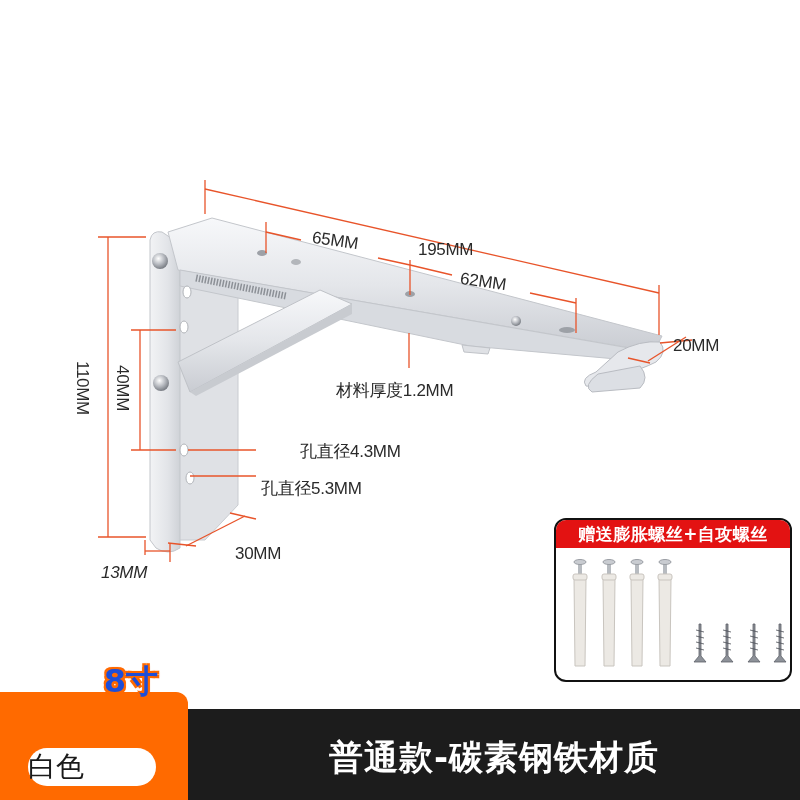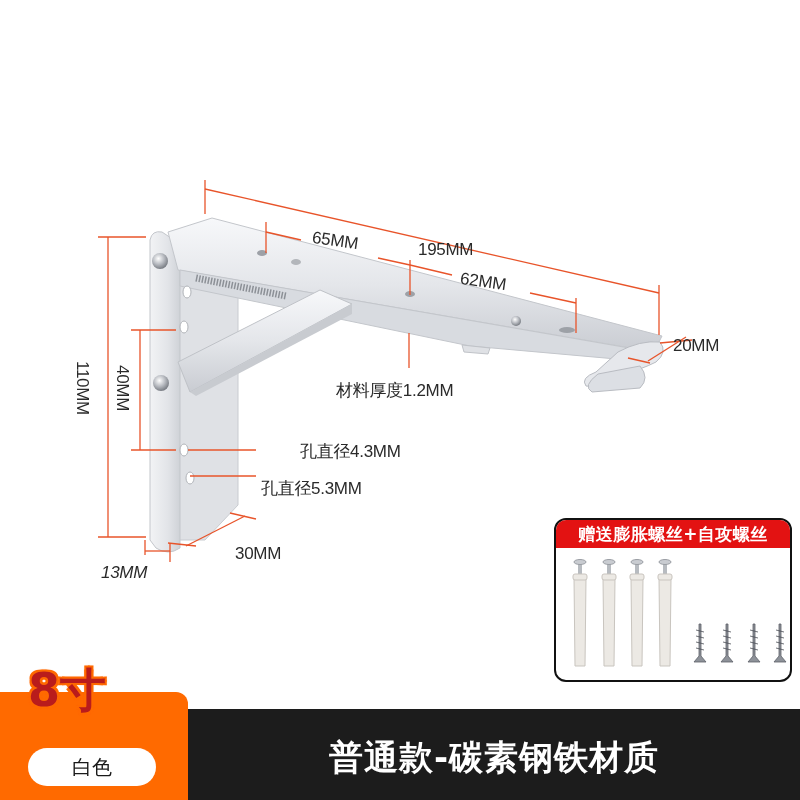--- a/index.html
+++ b/index.html
@@ -27,29 +27,29 @@
     font-family: "DejaVu Sans", sans-serif;
   }
   .acc-body { position: relative; height: 132px; }
 
   
   .size-tab {
     position: absolute; left: 0; top: 692px; width: 188px; height: 108px;
     background: #ff6a00; border-top-right-radius: 12px;
   }
   .size-label {
-    position: absolute; left: 28px; top: 660px; width: 130px; text-align: left;
-    font-size: 46px; font-weight: bold; color: #b91c1c;
+    position: absolute; left: 28px; top: 660px; width: 130px; text-align: right;
+    font-size: 32px; font-weight: bold; color: #1d4ed8;
     font-family: "DejaVu Sans", sans-serif;
     text-shadow: 0 0 3px #ff6a00, 0 0 3px #ff6a00, 2px 2px 0 #ff6a00, -2px -2px 0 #ff6a00, 2px -2px 0 #ff6a00, -2px 2px 0 #ff6a00;
   }
   .color-pill {
     position: absolute; left: 28px; top: 748px; width: 128px; height: 38px;
-    background: #fff; border-radius: 19px; text-align: center; line-height: 38px;
-    font-size: 20px; color: #1a1a1a; font-family: "DejaVu Sans", sans-serif;
+    background: #fff; border-radius: 19px; line-height: 38px;
+    font-size: 28px; color: #1a1a1a; font-family: "DejaVu Sans", sans-serif;
   }
   .title-bar {
     position: absolute; left: 188px; top: 709px; width: 612px; height: 91px;
     background: #1c1c1c;
   }
   .title-text {
     position: absolute; left: 0; top: 4px; width: 612px; height: 91px;
     line-height: 88px; text-align: center; color: #fff; font-size: 34px;
     font-weight: bold; font-family: "DejaVu Sans", sans-serif; letter-spacing: 1px;
   }

